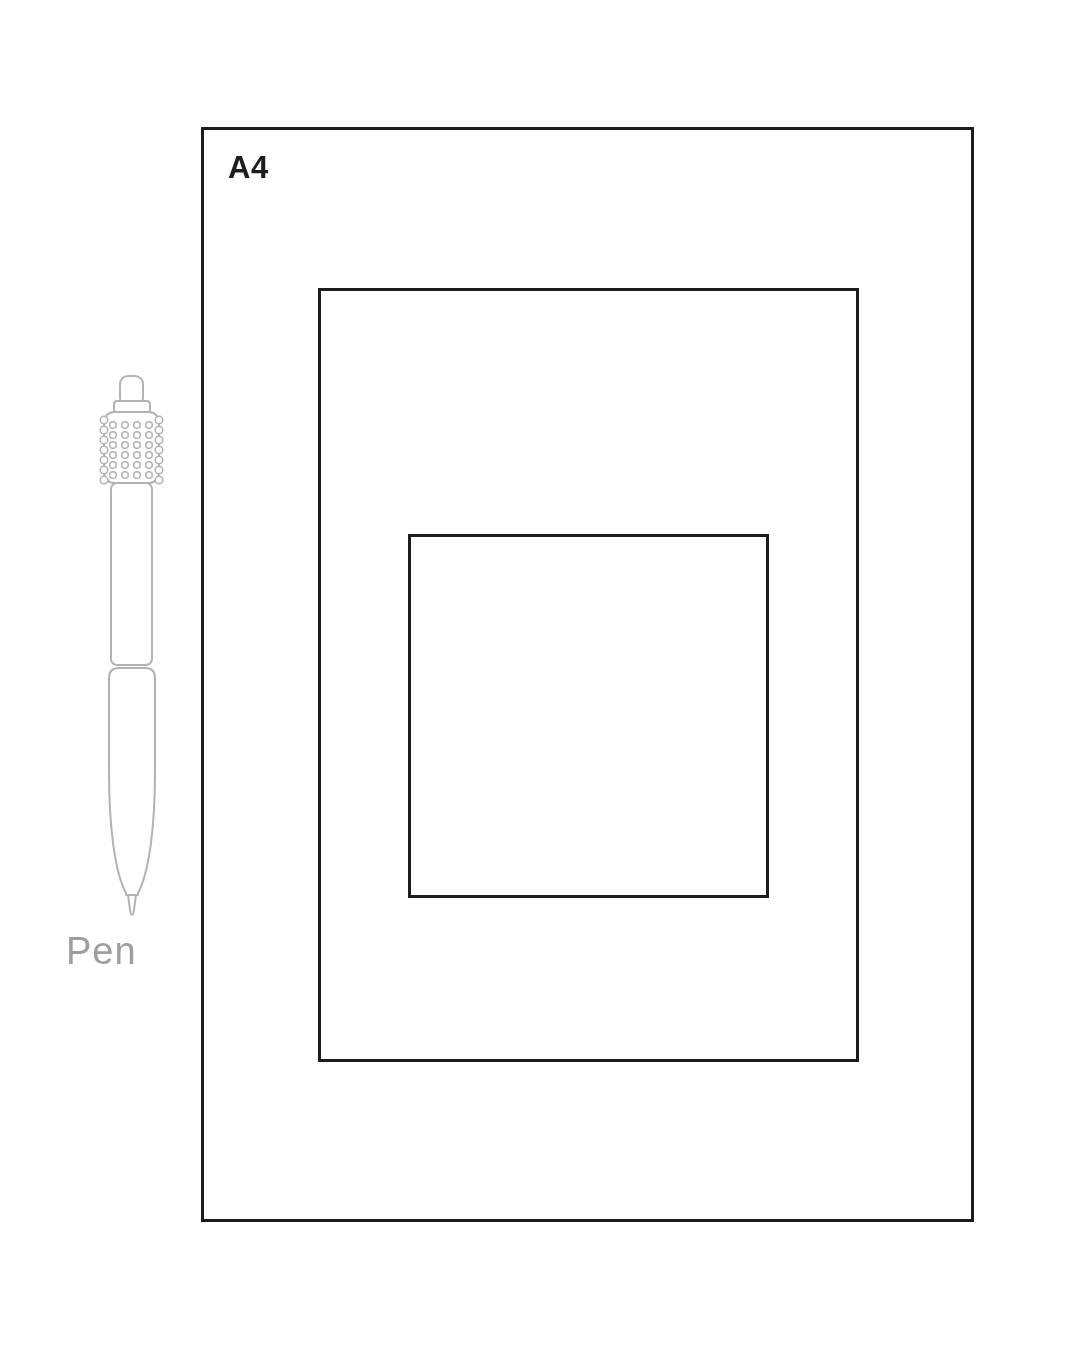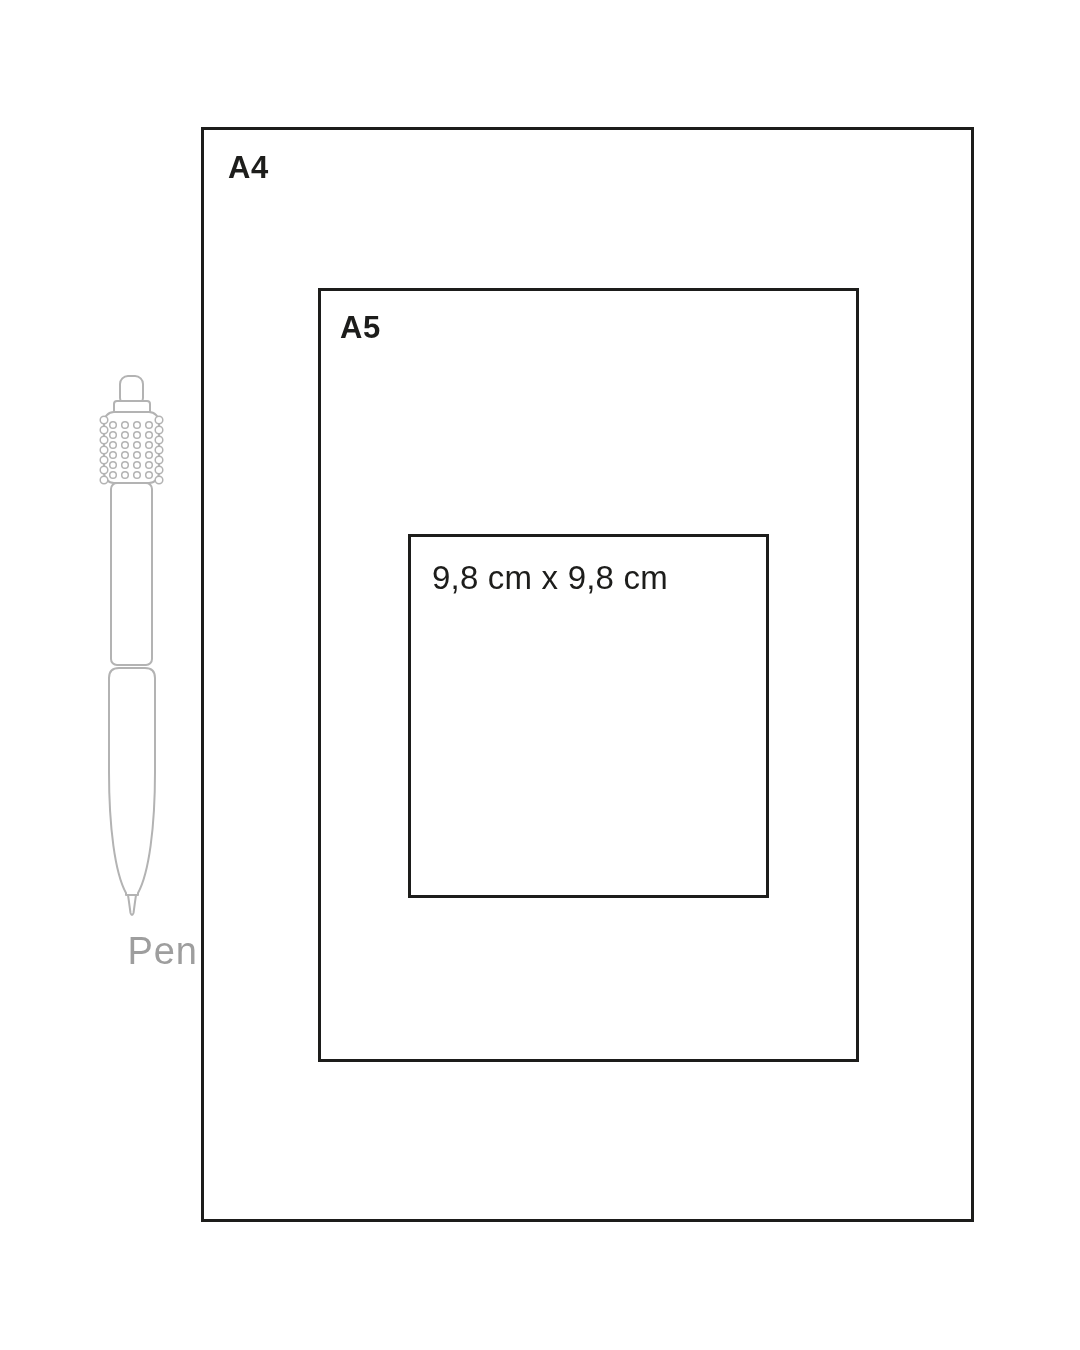--- a/index.html
+++ b/index.html
@@ -43,46 +43,44 @@
   .lb-a5 { left: 340px; top: 308px; }
   .lb-sq { left: 432px; top: 556px; }
 
   
   .pen-svg { position: absolute; left: 93px; top: 372px; }
   .pen-label {
     position: absolute;
     left: 66px;
     top: 930px;
     width: 132px;
-    text-align: right;
+    text-align: left;
     font-size: 38px;
     font-weight: 400;
     letter-spacing: 1px;
     color: #9e9e9e;
   }
 </style>
 </head>
 <body>
 
 <div class="canvas">
 
   <div class="frame frame-a4"></div>
   <div class="frame frame-a5"></div>
   <div class="frame frame-sq"></div>
 
   <div class="label-block lb-a4">
     <div class="name">A4</div>
   </div>
 
   <div class="label-block lb-a5">
-    <div class="name">A5</div>
   </div>
 
   <div class="label-block lb-sq">
-    <div class="dims">9,8 cm x 9,8 cm</div>
   </div>
 
   <svg class="pen-svg" width="76" height="556" viewBox="0 0 76 556" fill="none" stroke="#b3b3b3" stroke-width="2" stroke-linejoin="round">
 
     <rect x="27" y="4" width="23" height="30" rx="8" fill="#ffffff"></rect>
 
     <rect x="21" y="29" width="36" height="13" rx="3" fill="#ffffff"></rect>
 
     <rect x="11" y="40" width="55" height="71" rx="10" fill="#ffffff"></rect>
 

